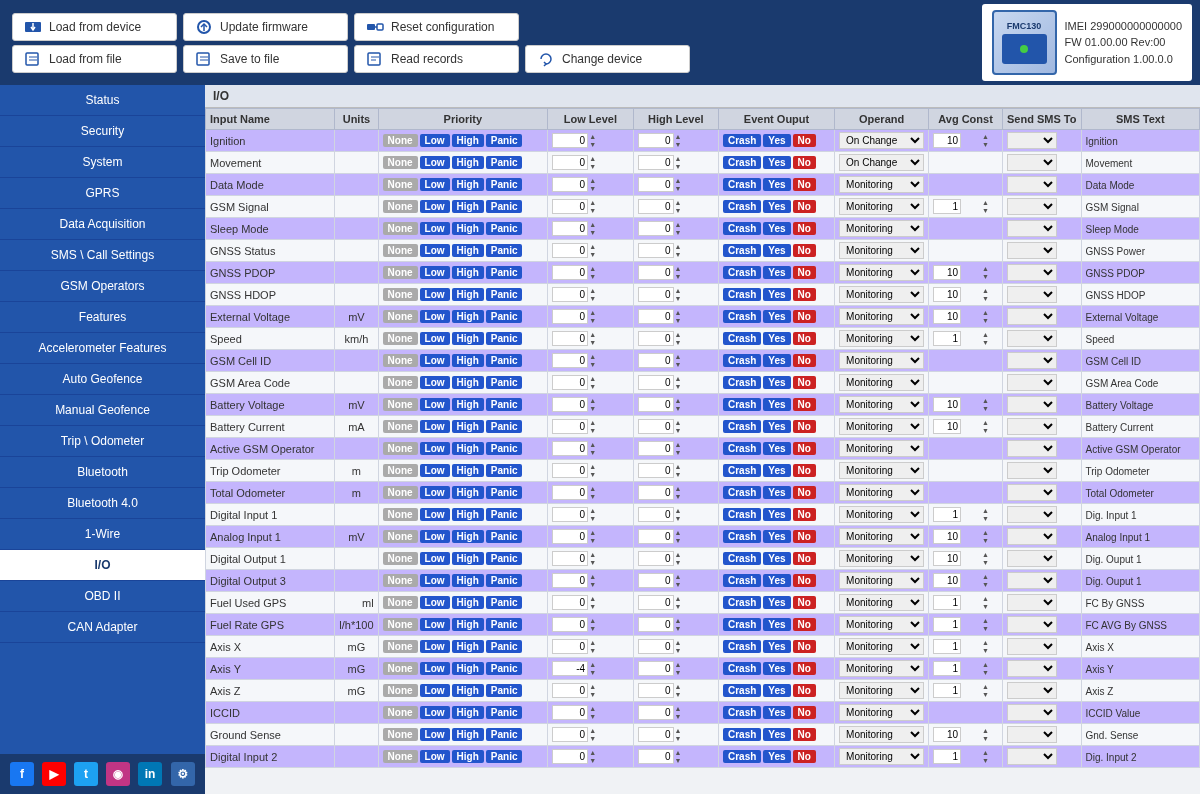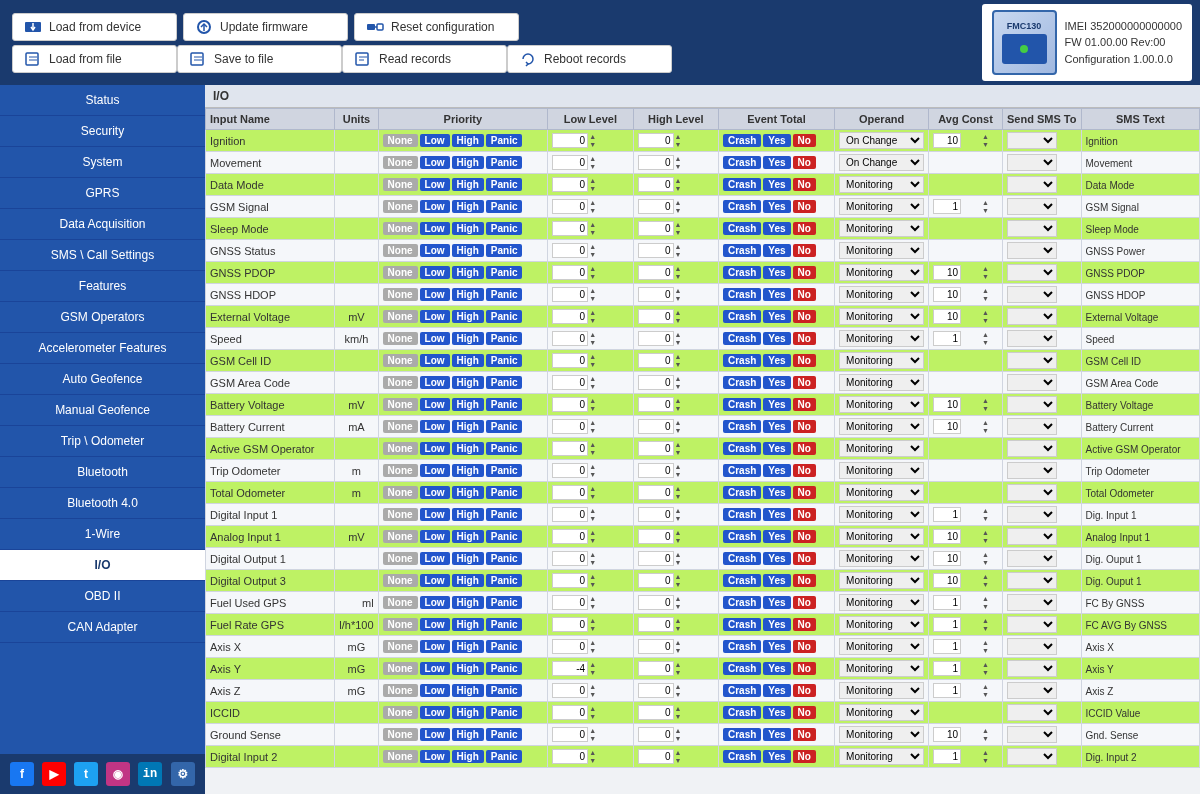--- a/index.html
+++ b/index.html
@@ -32,21 +32,21 @@
     .footer-icon { width: 24px; height: 24px; background: #3366cc; border-radius: 3px; display: flex; align-items: center; justify-content: center; cursor: pointer; color: white; font-size: 12px; font-weight: bold; }
 
     
     #content { flex: 1; background: #f0f2f5; overflow: hidden; display: flex; flex-direction: column; }
 
     
     #table-wrapper { overflow-y: auto; overflow-x: hidden; flex: 1; }
     table { width: 100%; border-collapse: collapse; font-size: 11px; }
     thead th { background: #d0d5e0; border: 1px solid #b0b8cc; padding: 4px 4px; font-weight: bold; color: #333; position: sticky; top: 0; z-index: 10; text-align: center; white-space: nowrap; }
     thead th.left { text-align: left; }
-    tbody tr { background: #bef264; }
+    tbody tr { background: #c4b5fd; }
     tbody tr:nth-child(even) { background: #f5f7fa; }
     tbody td { border: 1px solid #d0d5e0; padding: 2px 4px; white-space: nowrap; color: #333; vertical-align: middle; }
 
     .priority-group { display: flex; gap: 2px; }
     .pri-btn { padding: 1px 5px; border: none; border-radius: 2px; cursor: pointer; font-size: 10px; font-weight: bold; }
     .pri-none { background: #aaaaaa; color: white; }
     .pri-low { background: #2255cc; color: white; }
     .pri-high { background: #2255cc; color: white; }
     .pri-panic { background: #2255cc; color: white; }
 
@@ -104,21 +104,21 @@
         <span class="toolbar-btn-icon" style="background:none;">
           <svg width="20" height="16">
               <rect x="2" y="5" width="8" height="6" rx="1" fill="#2255aa"></rect>
               <rect x="12" y="5" width="6" height="6" rx="1" fill="none" stroke="#2255aa" stroke-width="1.5"></rect>
               <line x1="10" y1="8" x2="12" y2="8" stroke="#2255aa" stroke-width="1.5"></line>
             </svg>
         </span>
         <span>Reset configuration</span>
       </button>
     </div>
-    <div id="toolbar-row2" style="display:flex;">
+    <div id="toolbar-row2" style="display:flex;gap:6px;">
       <button class="toolbar-btn">
         <span class="toolbar-btn-icon" style="background:none;">
           <svg width="20" height="16">
               <rect x="3" y="2" width="12" height="12" rx="1" fill="none" stroke="#2255aa" stroke-width="1.5"></rect>
               <line x1="6" y1="6" x2="14" y2="6" stroke="#2255aa" stroke-width="1"></line>
               <line x1="6" y1="9" x2="14" y2="9" stroke="#2255aa" stroke-width="1"></line>
             </svg>
         </span>
         <span>Load from file</span>
       </button>
@@ -142,90 +142,90 @@
         </span>
         <span>Read records</span>
       </button>
       <button class="toolbar-btn">
         <span class="toolbar-btn-icon" style="background:none;">
           <svg width="20" height="16">
               <path d="M5 8 A5 5 0 1 1 10 13" stroke="#2255aa" stroke-width="1.5" fill="none"></path>
               <polyline points="8,11 10,13 8,15" stroke="#2255aa" stroke-width="1.5" fill="none"></polyline>
             </svg>
         </span>
-        <span>Reboot records</span>
+        <span>Change device</span>
       </button>
     </div>
   </div>
 
   <div id="device-info">
     <div id="device-img" style="width:65px;height:65px;background:linear-gradient(135deg,#c8d8f0,#a0b8e0);border-radius:4px;display:flex;align-items:center;justify-content:center;flex-direction:column;border:2px solid #3366aa;">
       <div style="color:#1a3a6e;font-size:9px;font-weight:bold;text-align:center;">FMC130</div>
       <div style="width:45px;height:30px;background:#2255aa;border-radius:3px;margin-top:3px;display:flex;align-items:center;justify-content:center;">
         <div style="width:8px;height:8px;background:#44cc44;border-radius:50%;"></div>
       </div>
     </div>
     <div id="device-text">
-      <div>IMEI 352000000000000</div>
+      <div>IMEI 299000000000000</div>
       <div>FW 01.00.00 Rev:00</div>
       <div>Configuration 1.00.0.0</div>
     </div>
   </div>
 </div>
 
 <div id="main">
 
   <div id="sidebar">
     <div style="flex:1;overflow-y:auto;">
       <div class="sidebar-item">Status</div>
       <div class="sidebar-item">Security</div>
       <div class="sidebar-item">System</div>
       <div class="sidebar-item">GPRS</div>
       <div class="sidebar-item">Data Acquisition</div>
       <div class="sidebar-item">SMS \ Call Settings</div>
+      <div class="sidebar-item">GSM Operators</div>
       <div class="sidebar-item">Features</div>
-      <div class="sidebar-item">GSM Operators</div>
       <div class="sidebar-item">Accelerometer Features</div>
       <div class="sidebar-item">Auto Geofence</div>
       <div class="sidebar-item">Manual Geofence</div>
       <div class="sidebar-item">Trip \ Odometer</div>
       <div class="sidebar-item">Bluetooth</div>
       <div class="sidebar-item">Bluetooth 4.0</div>
       <div class="sidebar-item">1-Wire</div>
       <div class="sidebar-item active">I/O</div>
       <div class="sidebar-item">OBD II</div>
       <div class="sidebar-item">CAN Adapter</div>
     </div>
 
     <div id="footer-bar">
       <div id="footer-icons">
         <div class="footer-icon" style="background:#1877f2;">f</div>
         <div class="footer-icon" style="background:#ff0000;">▶</div>
         <div class="footer-icon" style="background:#1da1f2;">t</div>
         <div class="footer-icon" style="background:#c13584;">◉</div>
-        <div class="footer-icon" style="background:#0077b5;font-family:Liberation Mono, monospace;">in</div>
+        <div class="footer-icon" style="background:#0077b5;">in</div>
       </div>
       <div class="footer-icon" style="background:#3366aa;">⚙</div>
     </div>
   </div>
 
   <div id="content">
     <div id="content-header">
       <span>I/O</span>
     </div>
     <div id="table-wrapper">
       <table>
         <thead>
           <tr>
             <th class="left" style="min-width:110px;">Input Name</th>
             <th style="width:40px;">Units</th>
             <th colspan="4" style="width:130px;">Priority</th>
             <th colspan="2" style="width:75px;">Low Level</th>
             <th colspan="2" style="width:75px;">High Level</th>
-            <th colspan="3" style="width:90px;">Event Total</th>
+            <th colspan="3" style="width:90px;">Event Ouput</th>
             <th style="width:90px;">Operand</th>
             <th colspan="2" style="width:60px;">Avg Const</th>
             <th style="width:55px;">Send SMS To</th>
             <th style="min-width:80px;">SMS Text</th>
           </tr>
         </thead>
         <tbody id="io-table-body">
         <tr>
     <td>Ignition</td>
     <td style="text-align:center;"></td>

